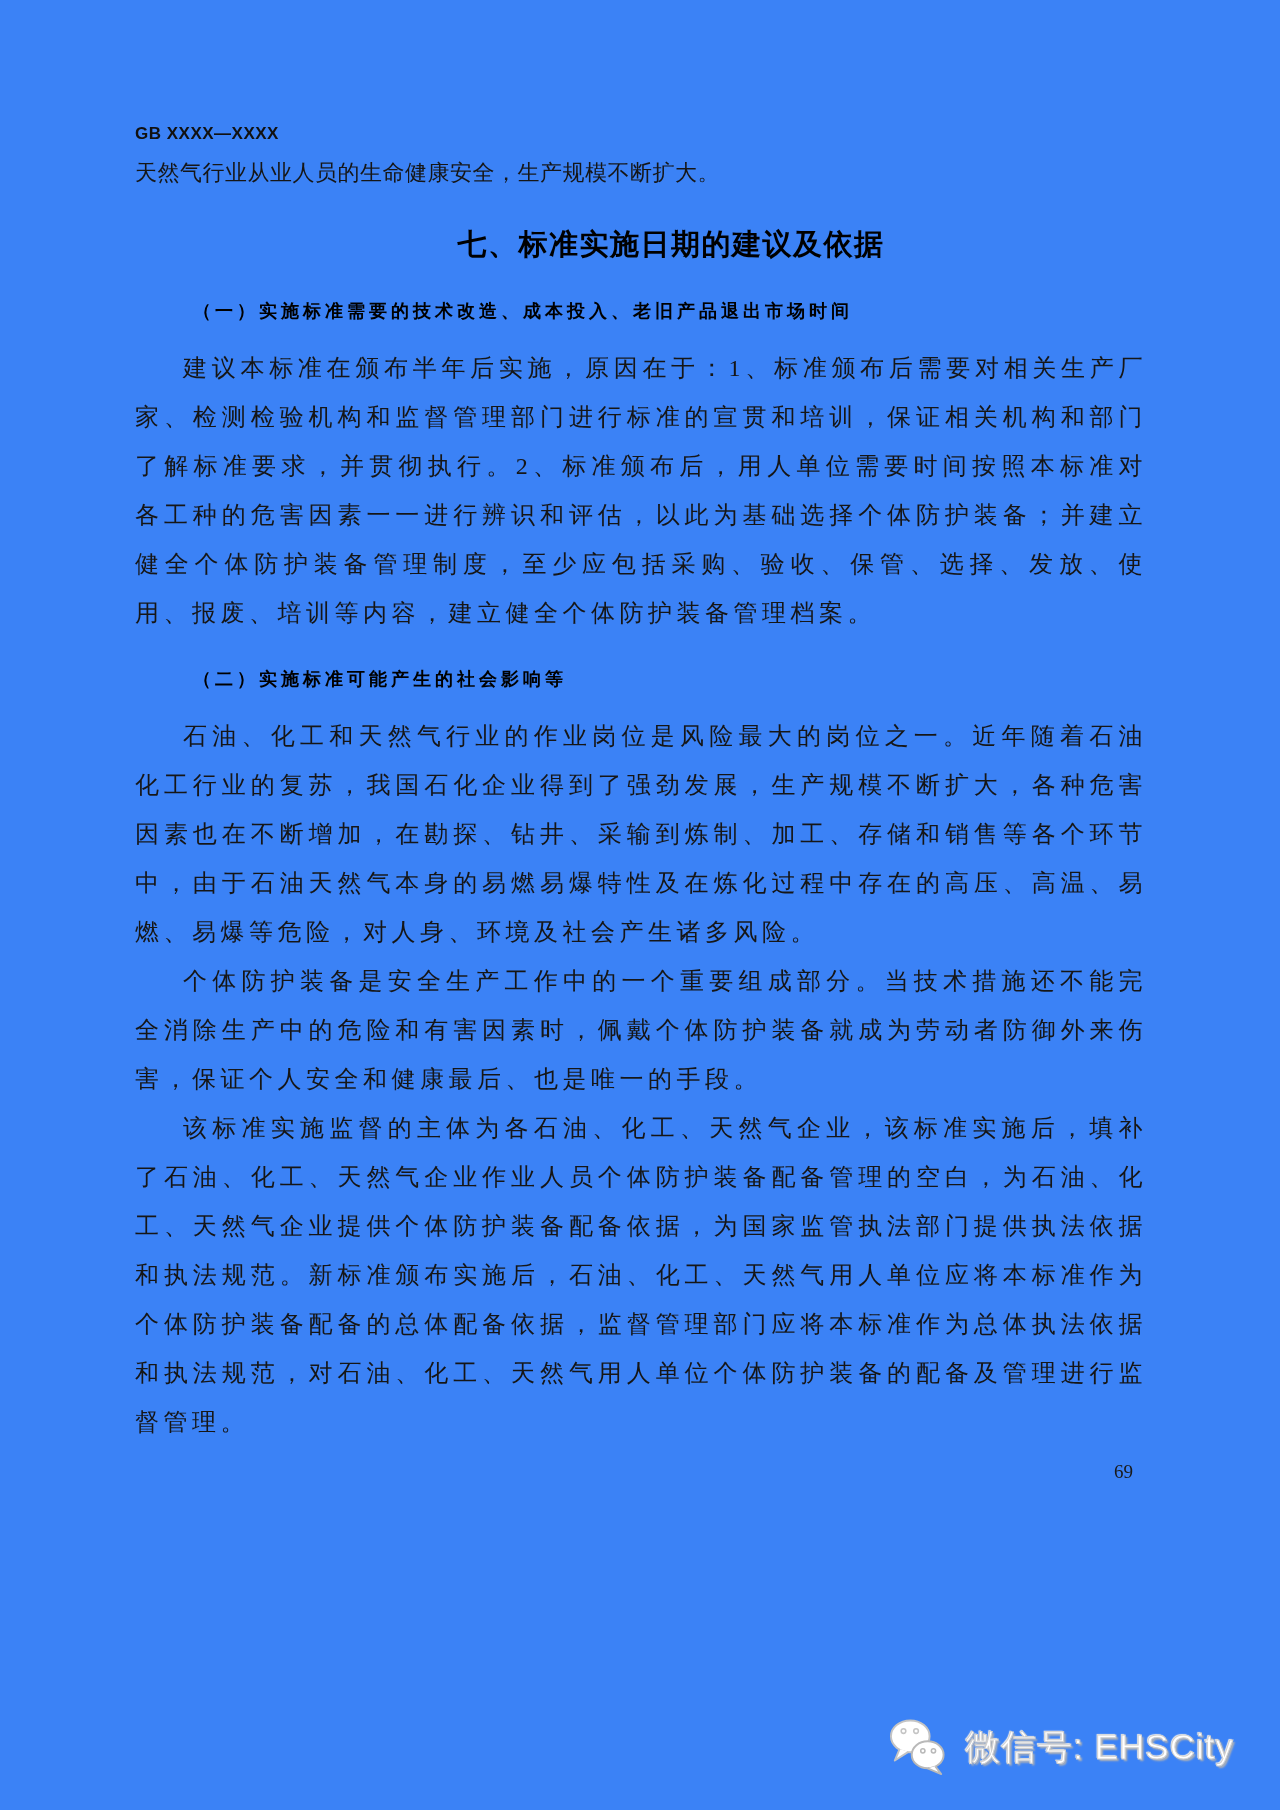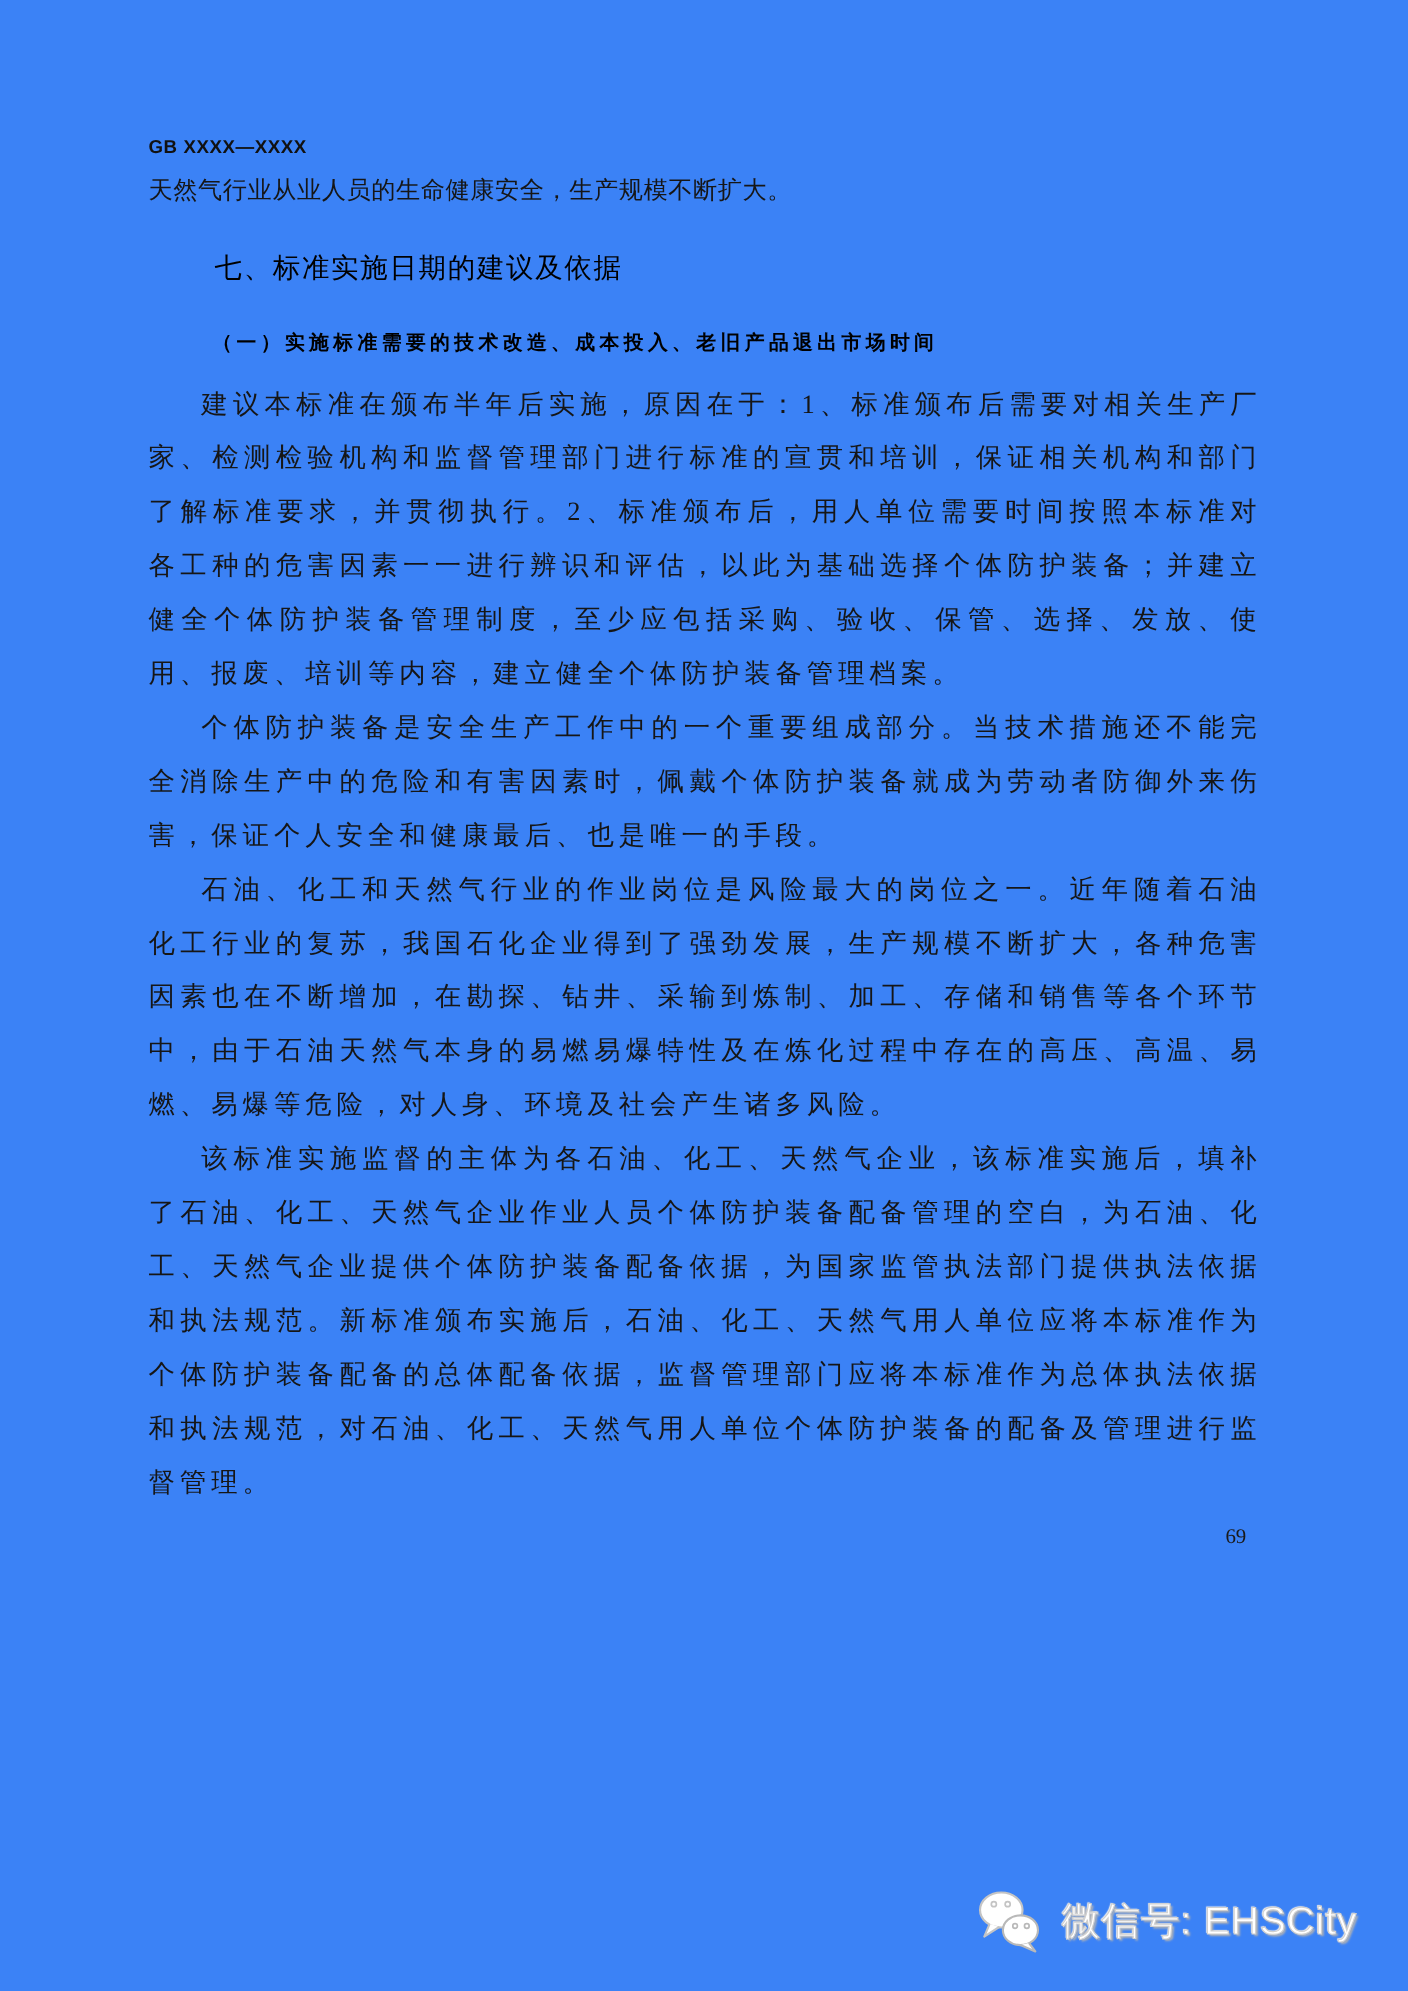--- a/index.html
+++ b/index.html
@@ -32,26 +32,27 @@
   }
   .intro-line {
     margin-top: 12px;
     font-size: 22px;
     line-height: 34px;
     letter-spacing: 0.5px;
     color: #161616;
   }
   .h-major {
     font-family: "Liberation Sans", "DejaVu Sans", sans-serif;
-    font-weight: normal;
-    font-size: 25px;
+    font-weight: bold;
+    font-size: 29px;
     line-height: 40px;
     letter-spacing: 1.5px;
     color: #000000;
     padding-left: 60px;
+    text-align: center;
   }
   .h-major.first {
     margin-top: 34px;
   }
   .h-sub {
     font-family: "Liberation Sans", "DejaVu Sans", sans-serif;
     font-weight: bold;
     font-size: 18px;
     line-height: 34px;
     letter-spacing: 4px;
@@ -119,24 +120,25 @@
     <div class="doc-code">GB XXXX—XXXX</div>
 
     <div class="intro-line">天然气行业从业人员的生命健康安全，生产规模不断扩大。</div>
 
     <div class="h-major first">七、标准实施日期的建议及依据</div>
 
     <div class="h-sub one">（一）实施标准需要的技术改造、成本投入、老旧产品退出市场时间</div>
 
     <p class="para">建议本标准在颁布半年后实施，原因在于：1、标准颁布后需要对相关生产厂家、检测检验机构和监督管理部门进行标准的宣贯和培训，保证相关机构和部门了解标准要求，并贯彻执行。2、标准颁布后，用人单位需要时间按照本标准对各工种的危害因素一一进行辨识和评估，以此为基础选择个体防护装备；并建立健全个体防护装备管理制度，至少应包括采购、验收、保管、选择、发放、使用、报废、培训等内容，建立健全个体防护装备管理档案。</p>
 
+    <div class="h-sub two">（二）实施标准可能产生的社会影响等</div>
+
+    <p class="para">石油、化工和天然气行业的作业岗位是风险最大的岗位之一。近年随着石油化工行业的复苏，我国石化企业得到了强劲发展，生产规模不断扩大，各种危害因素也在不断增加，在勘探、钻井、采输到炼制、加工、存储和销售等各个环节中，由于石油天然气本身的易燃易爆特性及在炼化过程中存在的高压、高温、易燃、易爆等危险，对人身、环境及社会产生诸多风险。</p>
 
     <p class="para">个体防护装备是安全生产工作中的一个重要组成部分。当技术措施还不能完全消除生产中的危险和有害因素时，佩戴个体防护装备就成为劳动者防御外来伤害，保证个人安全和健康最后、也是唯一的手段。</p>
-
-    <p class="para">石油、化工和天然气行业的作业岗位是风险最大的岗位之一。近年随着石油化工行业的复苏，我国石化企业得到了强劲发展，生产规模不断扩大，各种危害因素也在不断增加，在勘探、钻井、采输到炼制、加工、存储和销售等各个环节中，由于石油天然气本身的易燃易爆特性及在炼化过程中存在的高压、高温、易燃、易爆等危险，对人身、环境及社会产生诸多风险。</p>
 
 
 
     <p class="para">该标准实施监督的主体为各石油、化工、天然气企业，该标准实施后，填补了石油、化工、天然气企业作业人员个体防护装备配备管理的空白，为石油、化工、天然气企业提供个体防护装备配备依据，为国家监管执法部门提供执法依据和执法规范。新标准颁布实施后，石油、化工、天然气用人单位应将本标准作为个体防护装备配备的总体配备依据，监督管理部门应将本标准作为总体执法依据和执法规范，对石油、化工、天然气用人单位个体防护装备的配备及管理进行监督管理。</p>
 
     <div class="page-number">69</div>
   </div>
 
   <div class="watermark">
     <svg class="wm-icon" viewBox="0 0 64 60">

